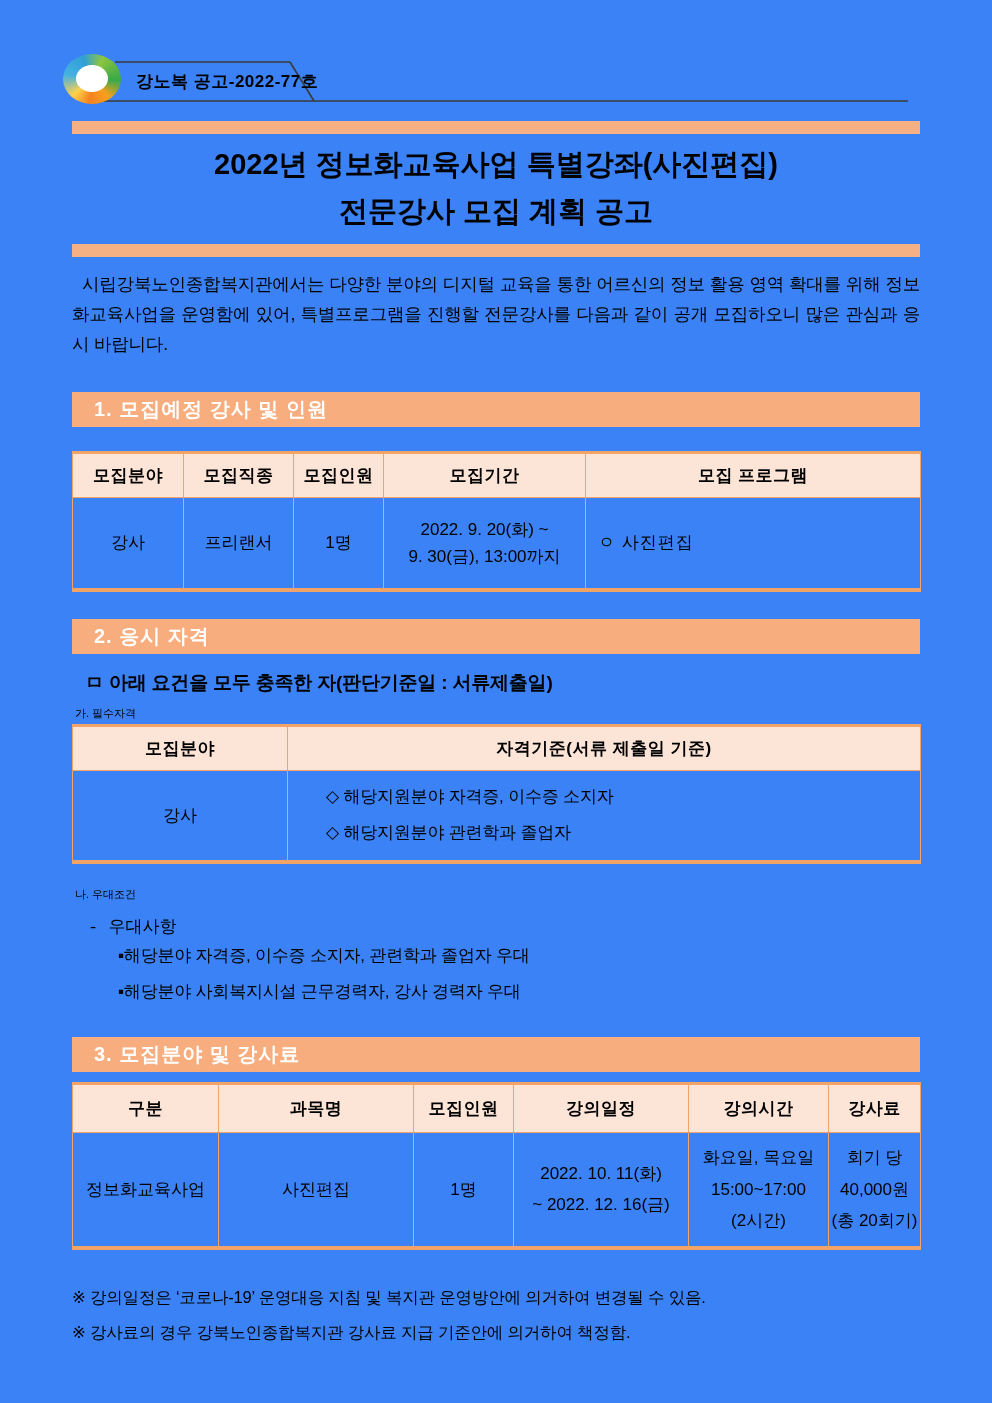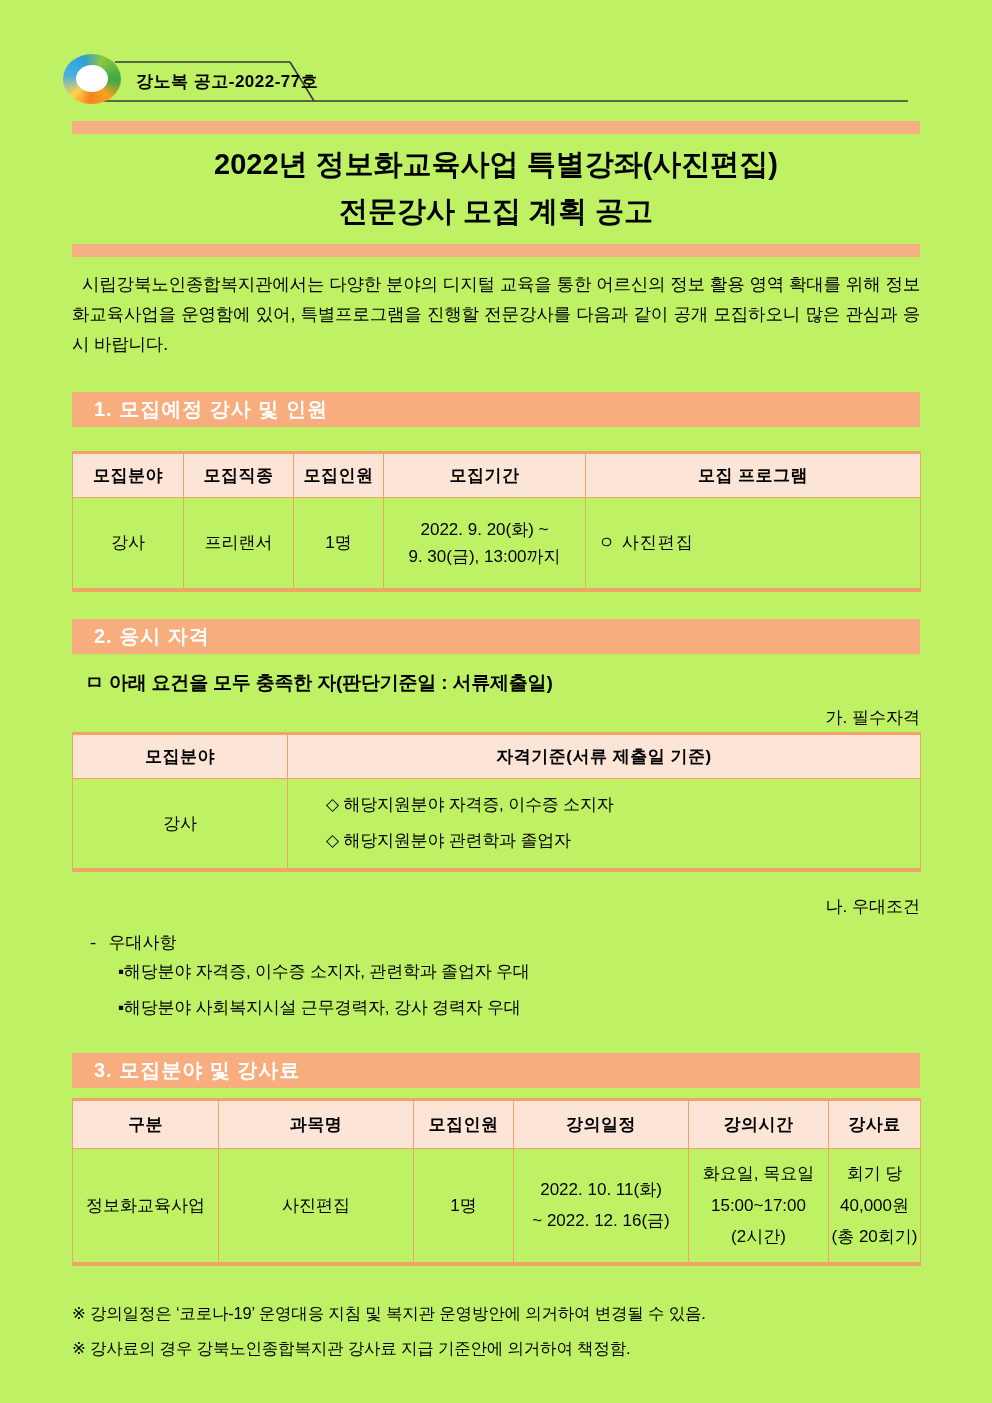--- a/index.html
+++ b/index.html
@@ -4,21 +4,21 @@
 <style>
   * { box-sizing: border-box; margin: 0; padding: 0; }
   html, body { background: #ffffff; }
   body {
     width: 992px; height: 1403px;
     font-family: "Liberation Sans", "DejaVu Sans", sans-serif;
     color: #000;
     position: relative;
     overflow: hidden;
   }
-  .page { position: relative; width: 992px; height: 1403px; background: #bef264; }
+  .page { position: relative; width: 992px; height: 1403px; background: #3b82f6; }
 
   
   .header { position: relative; height: 115px; }
   .banner-svg { position: absolute; left: 0; top: 0; }
   .logo {
     position: absolute; left: 63px; top: 54px;
     width: 58px; height: 50px; border-radius: 50%;
     background: conic-gradient(from -80deg,
       #45b1e2 0%, #2f9fd6 16%, #8dc63f 30%, #39a949 48%,
       #f7a01e 60%, #f58220 74%, #ffd24a 86%, #45b1e2 100%);
@@ -59,21 +59,21 @@
   table { border-top: 3px solid #F2A368; border-bottom: 4px solid #F2A368; }
   th, td { border: 1.5px solid #F2A368; font-size: 17px; text-align: center; }
   th { background: #FCE4D6; font-weight: bold; padding: 10px 2px; letter-spacing: 0.5px; }
   td { padding: 8px 2px; line-height: 1.6; }
 
   .t1 { margin-top: 24px; }
   .t1 td { height: 92px; }
   .t1 .program-cell { text-align: left; padding-left: 12px; letter-spacing: 1px; }
 
   .req-line { margin-top: 16px; font-size: 19px; font-weight: bold; padding-left: 13px; letter-spacing: -0.2px; }
-  .sub-label { margin-top: 10px; font-size: 17px; padding-left: 3px; text-align: right; }
+  .sub-label { margin-top: 10px; font-size: 11px; padding-left: 3px; }
 
   .t2 { margin-top: 3px; }
   .t2 td { height: 80px; }
   .t2 .criteria-cell { text-align: left; padding-left: 38px; line-height: 2.15; letter-spacing: -0.2px; }
 
   .pref-label { margin-top: 13px; font-size: 17px; padding-left: 16px; font-family: Liberation Mono, monospace; }
   .pref-item { font-size: 17px; line-height: 2.1; padding-left: 46px; letter-spacing: -0.2px; }
 
   .t3 { margin-top: 10px; }
   .t3 th { padding: 12px 2px; }

